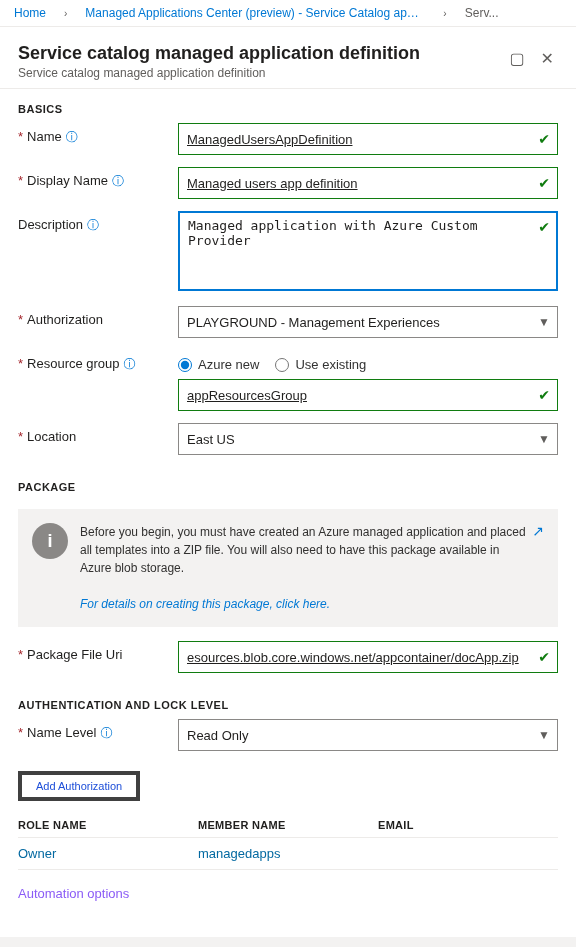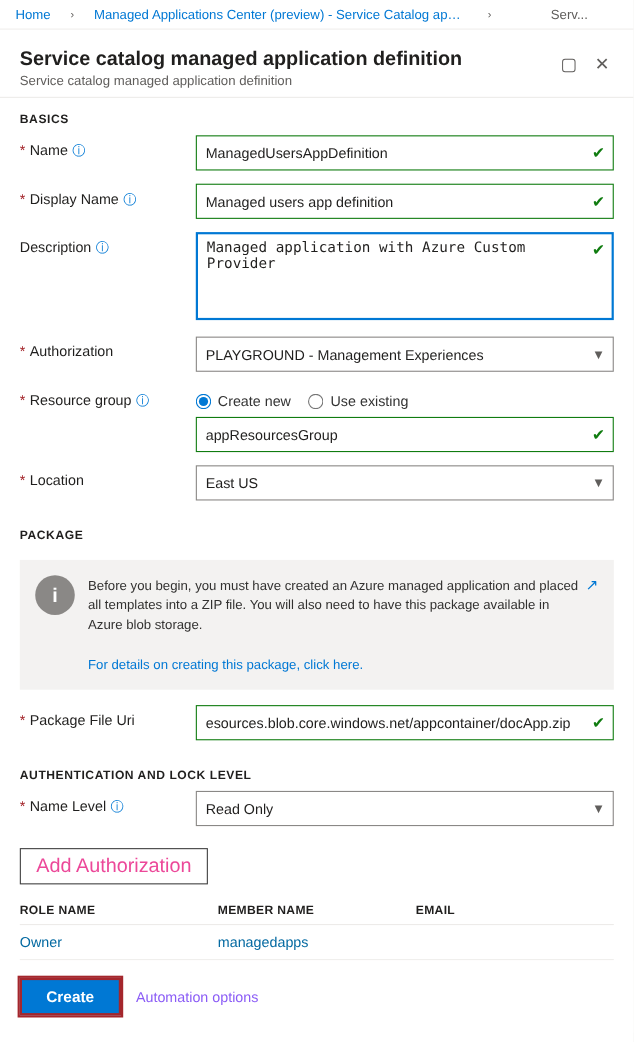--- a/index.html
+++ b/index.html
@@ -104,20 +104,21 @@
       height: 32px;
       border: 1px solid #8a8886;
       padding: 5px 30px 5px 8px;
       font-size: 13px;
       color: #201f1e;
       background: #fff;
       outline: none;
     }
     .text-input.valid {
       border-color: #107c10;
+      text-decoration: underline;
     }
     .textarea-input {
       width: 100%;
       height: 80px;
       border: 2px solid #0078d4;
       padding: 5px 30px 5px 8px;
       font-size: 13px;
       color: #201f1e;
       background: #fff;
       outline: none;
@@ -206,34 +207,35 @@
     }
     .info-box-text {
       font-size: 12px;
       color: #323130;
       line-height: 1.5;
       flex: 1;
     }
     .info-box-link {
       color: #0078d4;
       text-decoration: none;
+      font-style: italic;
     }
     .external-link-icon {
       float: right;
       color: #0078d4;
       font-size: 14px;
       cursor: pointer;
       margin-top: -2px;
     }
     .auth-btn {
-      border: 1px solid #404040;
-      background: #fff;
-      color: #ec4899;
+      border: 4px solid #404040;
+      background: #fff;
+      color: #1d4ed8;
       padding: 5px 14px;
-      font-size: 18px;
+      font-size: 11px;
       cursor: pointer;
       margin: 8px 0 12px 0;
     }
     .table-header {
       display: flex;
       padding: 6px 0;
       border-bottom: 1px solid #edebe9;
       font-size: 11px;
       font-weight: 700;
       color: #201f1e;
@@ -275,21 +277,21 @@
     }
   </style>
 </head>
 <body>
 
 <div class="breadcrumb-bar">
   <a>Home</a>
   <span class="breadcrumb-sep">›</span>
   <a style="max-width:340px;overflow:hidden;text-overflow:ellipsis;display:inline-block;white-space:nowrap;">Managed Applications Center (preview) - Service Catalog application definition</a>
   <span class="breadcrumb-sep">›</span>
-  <span style="color:#605e5c;margin-left:36px;">Serv...</span>
+  <span style="color:#605e5c;">Serv...</span>
 </div>
 
 <div class="main-panel">
 
   <div class="panel-header">
     <div>
       <div class="panel-title">Service catalog managed application definition</div>
       <div class="panel-subtitle">Service catalog managed application definition</div>
     </div>
     <div class="panel-actions">
@@ -359,21 +361,21 @@
     <div class="form-row" style="flex-direction:column;">
       <div style="display:flex;align-items:center;width:100%;margin-bottom:6px;">
         <div class="form-label">
           <span class="required">*</span>
           <span>Resource group</span>
           <span class="info-icon">ⓘ</span>
         </div>
         <div class="radio-group">
           <label class="radio-label">
             <input type="radio" name="rg" checked="" style="">
-            <span>Create new</span>
+            <span>Azure new</span>
           </label>
           <label class="radio-label">
             <input type="radio" name="rg" style="">
             <span>Use existing</span>
           </label>
         </div>
       </div>
       <div style="display:flex;align-items:center;width:100%;">
         <div style="width:160px;min-width:160px;"></div>
         <div class="form-control" style="position:relative;flex:1;">
@@ -452,17 +454,16 @@
     </div>
     <div class="table-row">
       <div class="col-role">Owner</div>
       <div class="col-member">managedapps</div>
       <div class="col-email"></div>
     </div>
 
   </div>
 
   <div class="footer">
-    <button class="create-btn">Create</button>
     <a href="#" class="automation-link">Automation options</a>
   </div>
 
 </div>
 
 </body></html>

